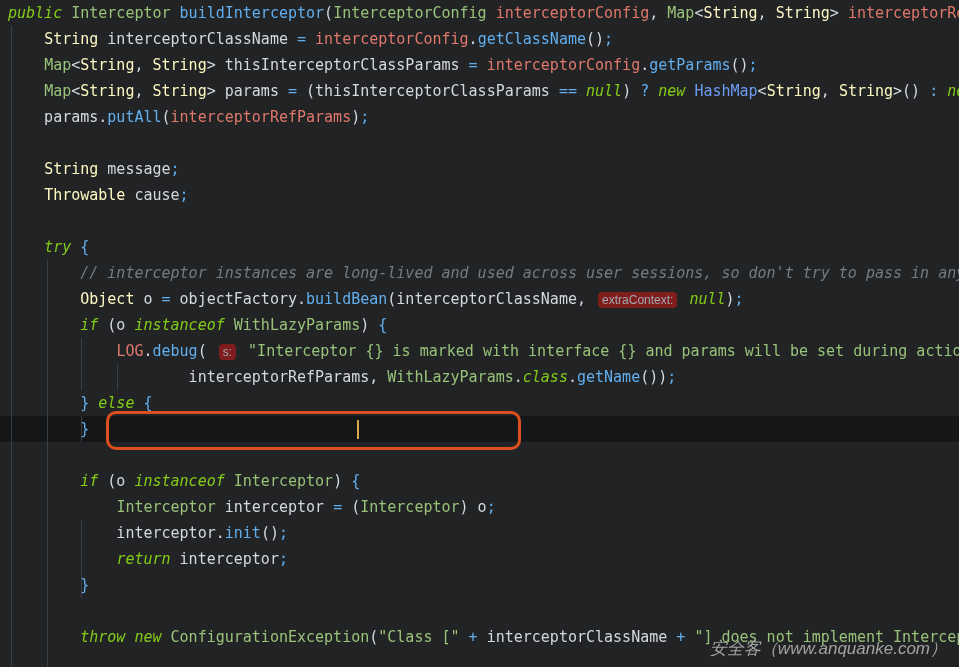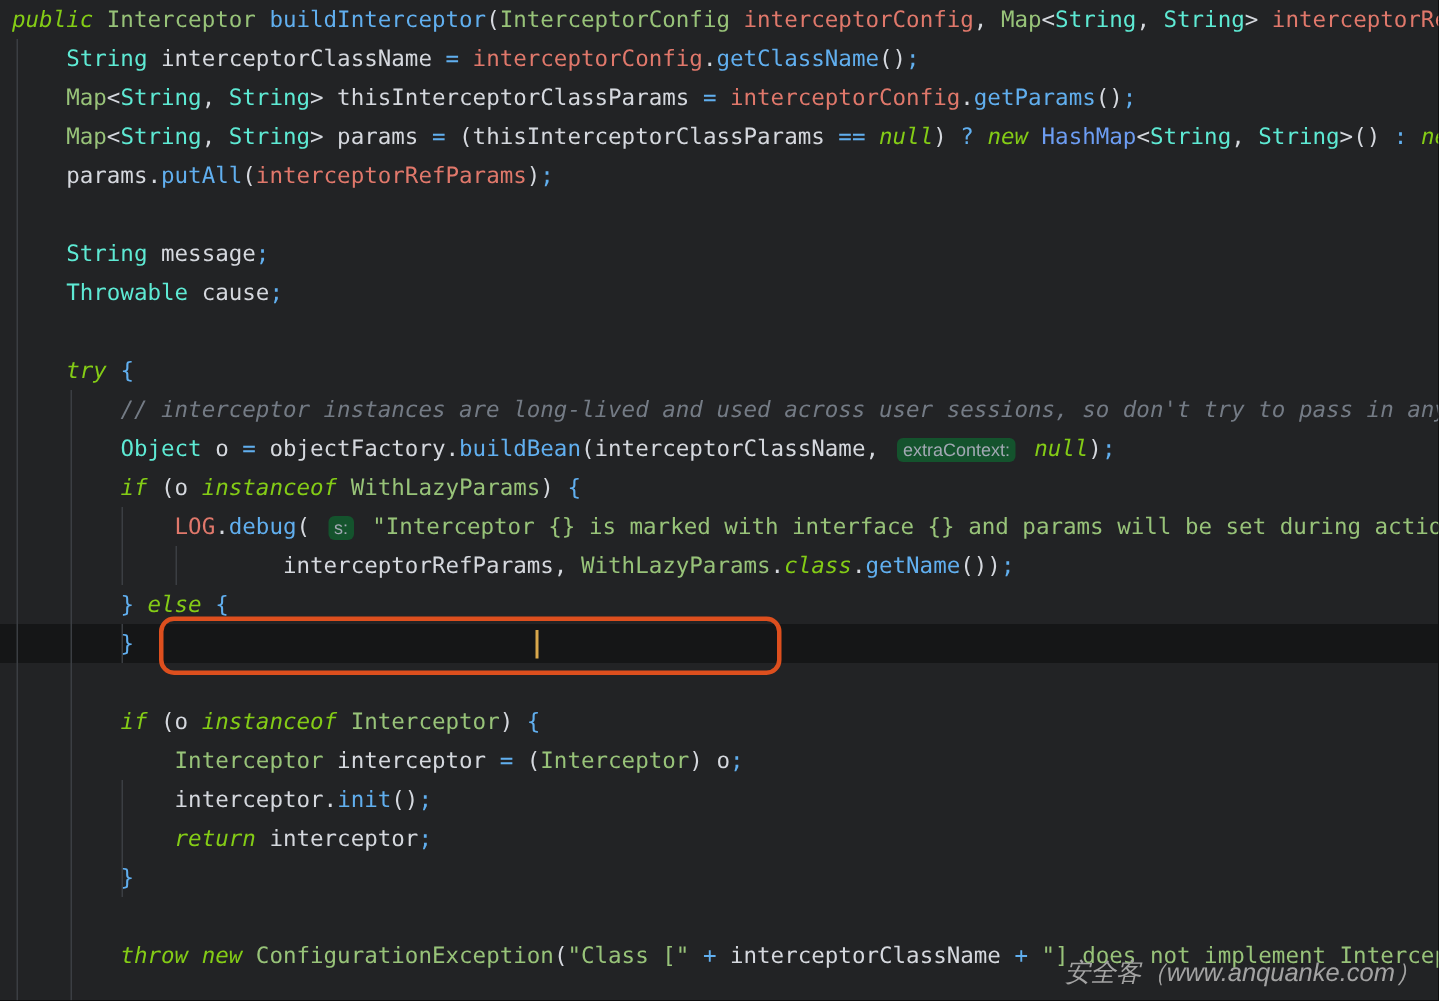--- a/index.html
+++ b/index.html
@@ -6,28 +6,28 @@
   .screen{position:relative;width:959px;height:667px;overflow:hidden;background:#222325;
           font-family:"DejaVu Sans Mono","Liberation Mono",monospace;}
   #band{position:absolute;left:0;width:959px;height:26px;background:#151617;}
   .guide{position:absolute;width:1px;background:#3b3e43;}
   #code{position:absolute;left:0;top:0;width:959px;}
   .line{height:26px;line-height:26px;font-size:15px;white-space:pre;padding-left:8px;position:relative;}
   .s{display:inline;}
   .tx{color:#d5d8de;}
   .kw{color:#84cc16;font-style:italic;}
   .ty{color:#98c379;}
-  .cl{color:#5eead4;}
+  .cl{color:#fef9c3;}
   .fn{color:#61afef;}
   .bl2{color:#6d9df3;}
   .pr{color:#e0786b;}
   .op{color:#61afef;}
   .st{color:#98c379;}
   .cm{color:#747b85;font-style:italic;}
-  .hi{background:#14532d;color:#a2a8b3;font-size:12px;border-radius:4px;padding:1px 4px;margin:0 3px;
+  .hi{background:#7f1d1d;color:#a2a8b3;font-size:12px;border-radius:4px;padding:1px 4px;margin:0 3px;
       font-family:"Liberation Sans",sans-serif;font-style:normal;}
   .bx{box-shadow:0 0 0 1px #ccd1d8;}
   #annobox{position:absolute;border:3px solid #dd4f1e;border-radius:10px;pointer-events:none;}
   #caret{position:absolute;width:2px;background:#d9a84c;}
   #watermark{position:absolute;top:637px;right:12px;color:#a3a3a3;font-size:17px;
              font-family:"Liberation Sans","DejaVu Sans",sans-serif;font-style:italic;}
 </style>
 </head>
 <body>
 

